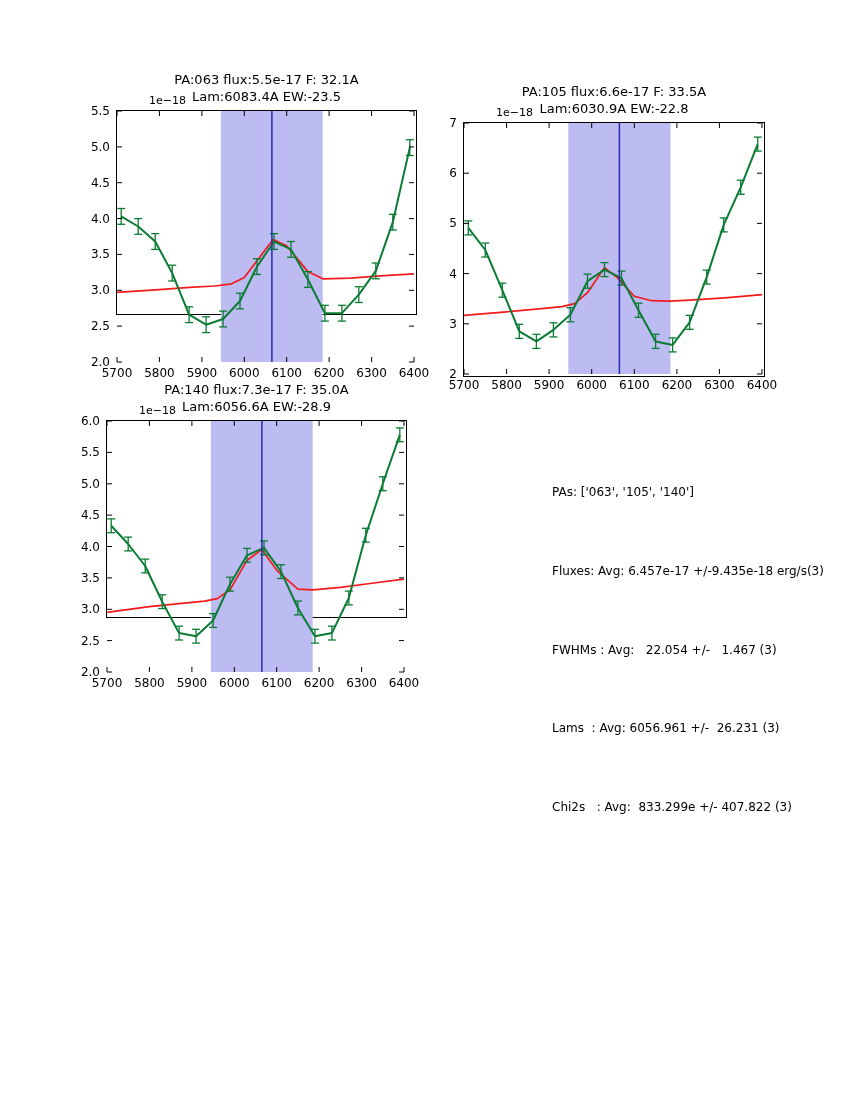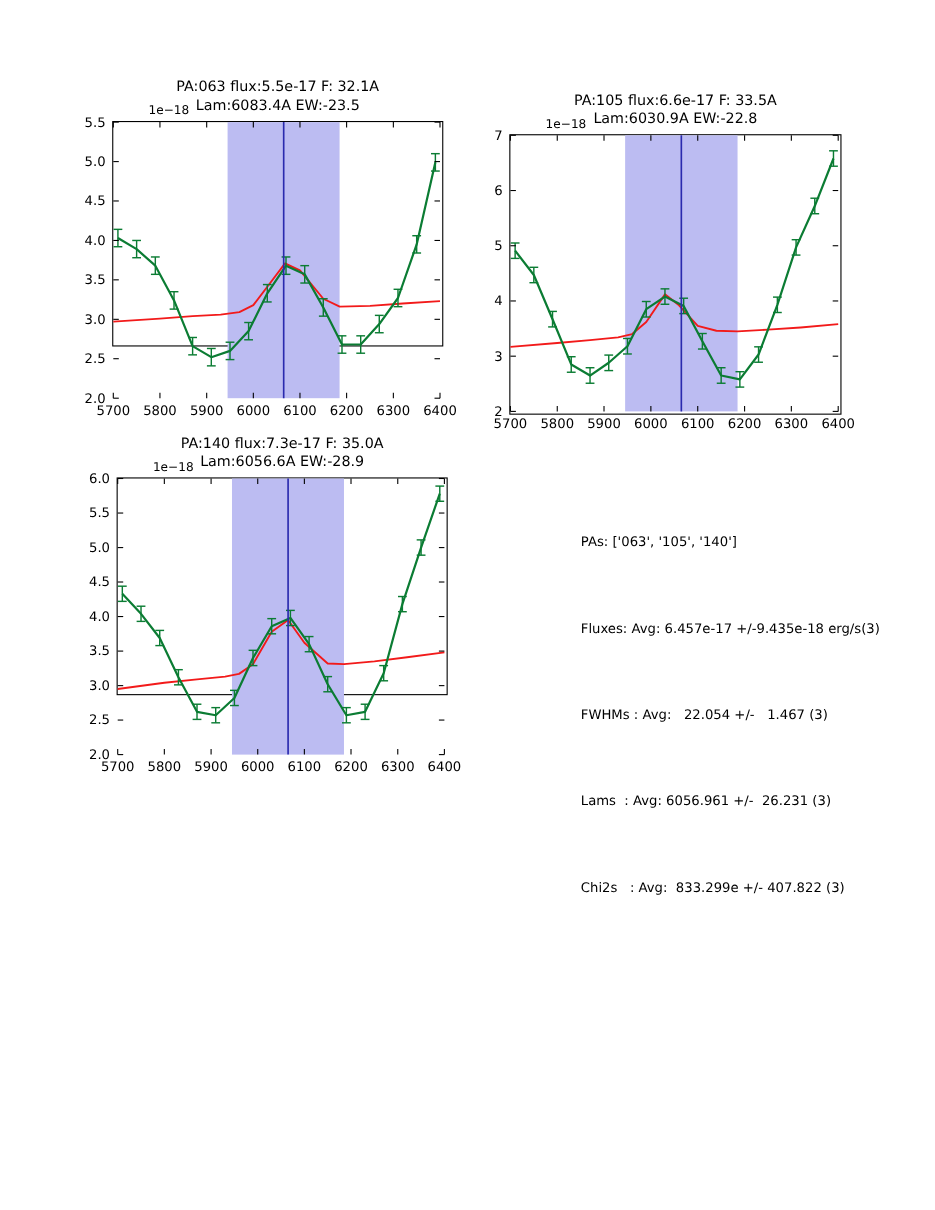--- a/index.html
+++ b/index.html
@@ -7,29 +7,29 @@
         font-family:"DejaVu Sans","Liberation Sans",sans-serif;color:#000;overflow:hidden;}
   .chart{position:absolute;}
   .plot-box{position:absolute;left:0;top:0;width:100%;height:100%;
             border:1px solid #000;box-sizing:border-box;}
   .plot-box svg{overflow:visible;display:block;}
   .chart-title{position:absolute;bottom:calc(100% + 5px);left:50%;
                transform:translateX(-50%);text-align:center;font-size:13px;
                line-height:17px;white-space:nowrap;}
   .offset-label{position:absolute;bottom:calc(100% + 3px);left:1px;font-size:11px;margin-left:32px;}
   text.tick{font-size:12px;fill:#000;font-family:"DejaVu Sans","Liberation Sans",sans-serif;}
-  #stats{position:absolute;left:528px;top:427px;font-size:12px;
+  #stats{position:absolute;left:552px;top:427px;font-size:12px;
          line-height:26.2px;white-space:pre;}
 </style>
 </head>
 <body>
 
 <div id="page">
 
-  <div class="chart" style="left:102px;top:110px;width:301px;height:205px">
+  <div class="chart" style="left:116px;top:110px;width:301px;height:205px">
     <div class="chart-title">
       <div>PA:063 flux:5.5e-17 F: 32.1A</div>
       <div>Lam:6083.4A EW:-23.5</div>
     </div>
     <div class="offset-label">1e−18</div>
     <div class="plot-box">
         <svg width="297" height="251" viewBox="0 0 297 251">
           <rect x="103.9" y="0" width="101.8" height="251" fill="#bcbcf2"></rect>
           <polyline points="0.0,181.4 42.4,178.6 72.1,176.4 97.6,175.0 114.6,172.8 127.3,166.4 142.1,147.0 156.1,128.4 169.7,134.8 190.9,160.6 205.8,167.8 233.4,167.1 263.1,164.9 297.0,162.8" fill="none" stroke="#f21a1a" stroke-width="1.7" stroke-linejoin="round"></polyline>
           <polyline points="4.2,105.4 21.2,115.5 38.2,130.5 55.2,162.1 72.1,203.7 89.1,213.7 106.1,208.0 123.0,190.0 140.0,155.6 157.0,130.5 174.0,138.4 190.9,168.5 207.9,202.2 224.9,202.2 241.8,183.6 258.8,159.9 275.8,111.2 292.8,36.6" fill="none" stroke="#0b7c33" stroke-width="2" stroke-linejoin="round"></polyline>
@@ -317,21 +317,21 @@
           <line x1="0" y1="50.2" x2="5" y2="50.2" stroke="#000000" stroke-width="1"></line>
           <line x1="298" y1="50.2" x2="293" y2="50.2" stroke="#000000" stroke-width="1"></line>
           <text class="tick" x="-7" y="54.2" text-anchor="end">6</text>
           <line x1="0" y1="0.0" x2="5" y2="0.0" stroke="#000000" stroke-width="1"></line>
           <line x1="298" y1="0.0" x2="293" y2="0.0" stroke="#000000" stroke-width="1"></line>
           <text class="tick" x="-7" y="4" text-anchor="end">7</text>
         </svg>
       </div>
   </div>
 
-  <div class="chart" style="left:106px;top:434px;width:301px;height:198px">
+  <div class="chart" style="left:106px;top:420px;width:301px;height:198px">
     <div class="chart-title">
       <div>PA:140 flux:7.3e-17 F: 35.0A</div>
       <div>Lam:6056.6A EW:-28.9</div>
     </div>
     <div class="offset-label">1e−18</div>
     <div class="plot-box">
         <svg width="297" height="251" viewBox="0 0 297 251">
           <rect x="103.9" y="0" width="101.8" height="251" fill="#bcbcf2"></rect>
           <polyline points="0.0,191.4 42.4,185.7 72.1,182.6 97.6,180.1 110.3,177.6 123.0,168.8 140.0,139.3 154.9,128.6 169.7,149.3 190.9,168.2 205.8,168.8 233.4,166.3 263.1,162.5 297.0,158.1" fill="none" stroke="#f21a1a" stroke-width="1.7" stroke-linejoin="round"></polyline>
           <polyline points="4.2,104.8 21.2,123.0 38.2,145.0 55.2,180.7 72.1,212.1 89.1,215.2 106.1,199.5 123.0,163.2 140.0,134.3 157.0,126.8 174.0,150.6 190.9,187.0 207.9,215.2 224.9,212.1 241.8,177.0 258.8,114.2 275.8,62.8 292.8,13.8" fill="none" stroke="#0b7c33" stroke-width="2" stroke-linejoin="round"></polyline>

